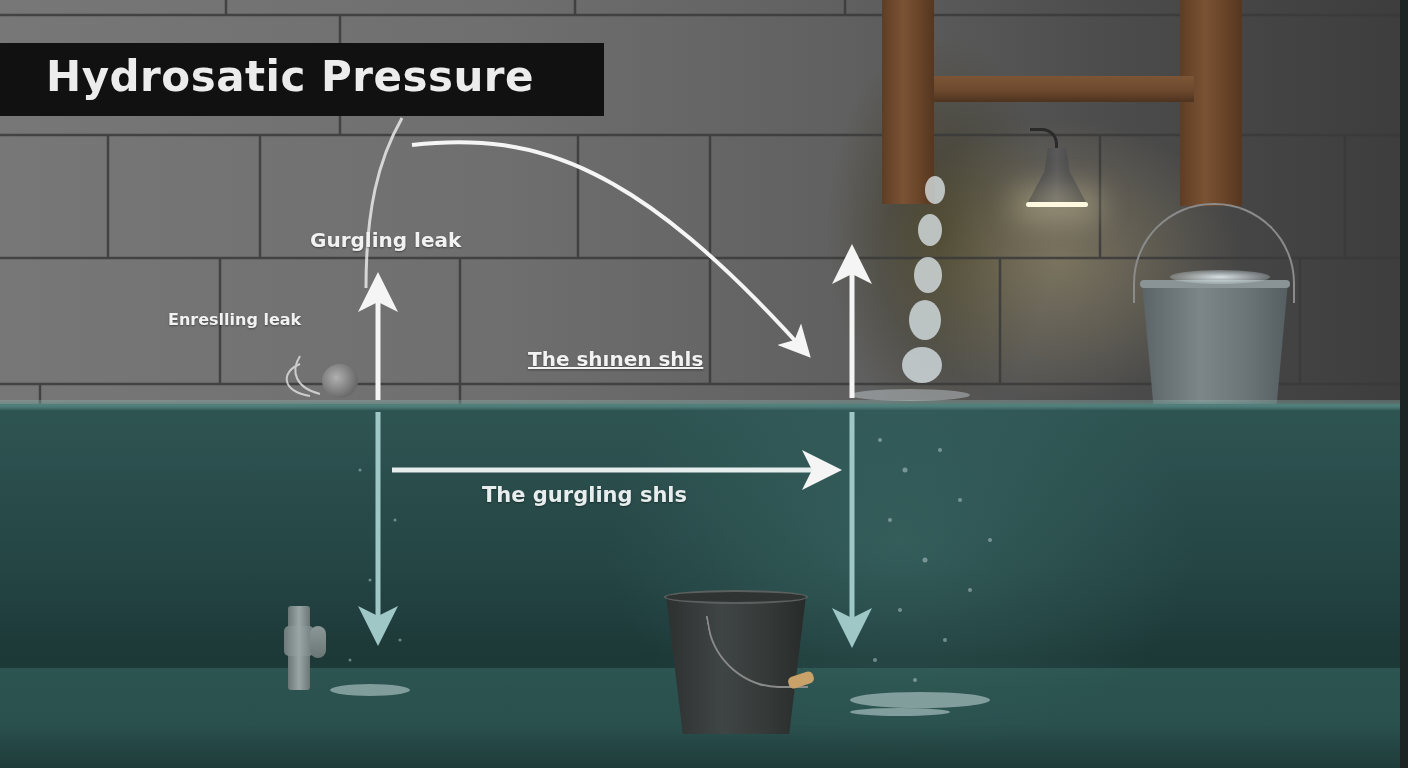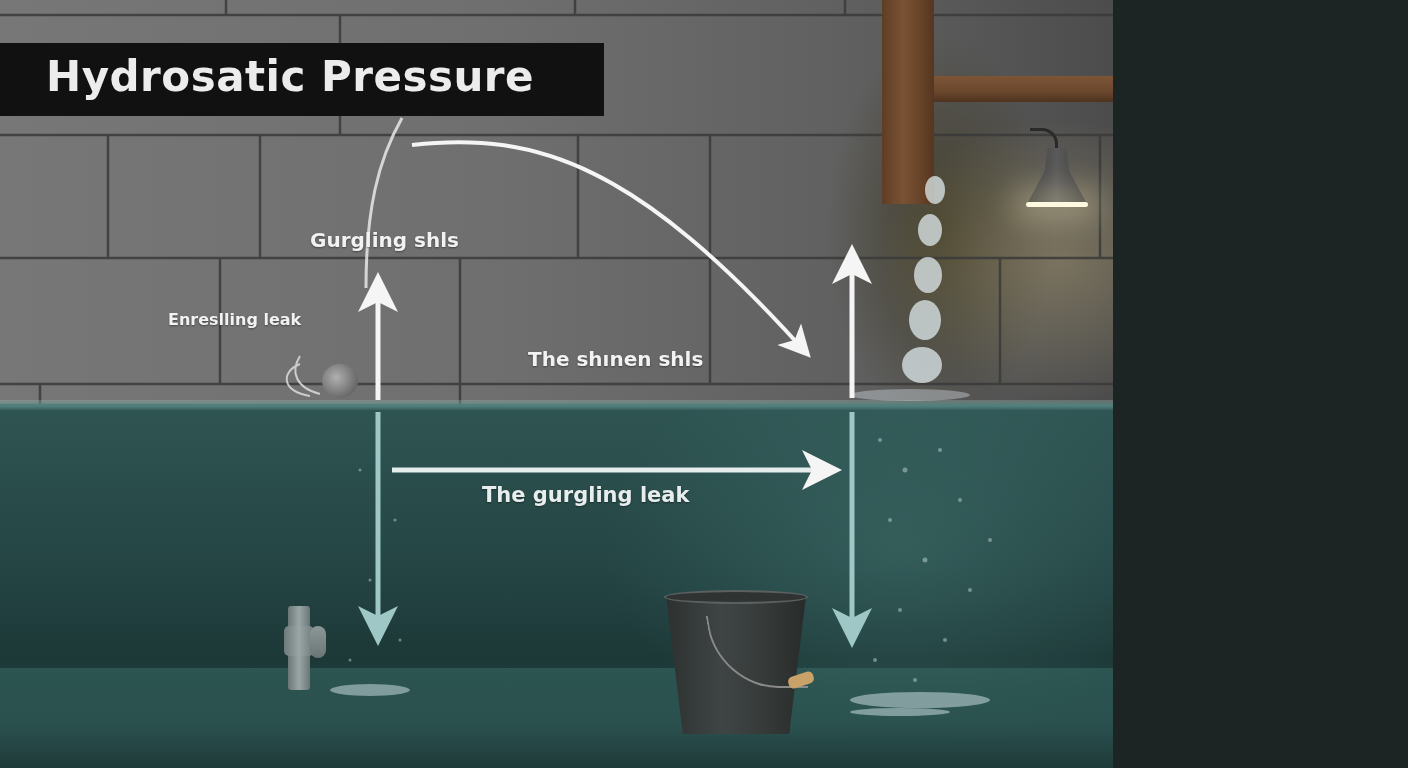--- a/index.html
+++ b/index.html
@@ -1,18 +1,18 @@
 <!DOCTYPE html>
 <html><head>
   <meta charset="utf-8">
   <style>
     * { margin: 0; padding: 0; box-sizing: border-box; }
     html, body { width: 1408px; height: 768px; overflow: hidden; background: #1c2424; }
     body { font-family: "DejaVu Sans", sans-serif; position: relative; }
-    .scene { position: absolute; left: 0; top: 0; width: 1113px; height: 768px; overflow: hidden; }
+    .scene { position: absolute; left: 0; top: 0; width: 1400px; height: 768px; overflow: hidden; }
 
     
     .wall {
       position: absolute; left: 0; top: 0; width: 1408px; height: 410px;
       background:
         radial-gradient(ellipse 260px 200px at 1060px 260px, rgba(200,180,120,0.35), rgba(0,0,0,0) 70%),
         radial-gradient(ellipse 150px 260px at 940px 230px, rgba(60,55,30,0.75), rgba(0,0,0,0) 75%),
         linear-gradient(90deg, #777 0%, #6f6f6f 35%, #606060 60%, #4b4b4b 80%, #3d3d3d 100%);
     }
     .wall-bricks { position: absolute; left: 0; top: 0; width: 1408px; height: 410px; }
@@ -44,21 +44,21 @@
       font-size: 42px; color: #ececec; letter-spacing: 0.5px; white-space: nowrap;
     }
 
     
     .label {
       position: absolute; font-family: "DejaVu Sans", sans-serif; font-weight: bold;
       color: #f2f2f2; white-space: nowrap; text-shadow: 0 1px 2px rgba(0,0,0,0.4);
     }
     .lbl-gurgling { left: 310px; top: 228px; font-size: 20px; }
     .lbl-enresl   { left: 168px; top: 310px; font-size: 16px; }
-    .lbl-shinen   { left: 528px; top: 347px; font-size: 20px; }
+    .lbl-shinen   { left: 528px; top: 347px; font-size: 20px; text-decoration: underline; }
     .lbl-gpipe    { left: 482px; top: 483px; font-size: 21px; color: #e8eeee; }
 
     
     .wood { position: absolute; background: linear-gradient(90deg, #5e3d24, #7a5234 40%, #6a4529 70%, #553620); }
     .ladder-left  { left: 882px; top: 0; width: 52px; height: 204px; }
     .ladder-right { left: 1180px; top: 0; width: 62px; height: 206px; }
     .ladder-rung  { left: 934px; top: 76px; width: 260px; height: 26px;
       background: linear-gradient(180deg, #7d5536, #6a472d 60%, #4e331f); }
 
     
@@ -225,17 +225,17 @@
 
     <g stroke="#dcdcdc" stroke-width="2" fill="none" opacity="0.85">
       <path d="M300,364 C280,372 282,392 310,396"></path>
       <path d="M300,356 C290,372 296,388 320,394"></path>
     </g>
   </svg>
 
   <div class="title-banner"></div>
   <div class="title-text">Hydrosatic Pressure</div>
 
-  <div class="label lbl-gurgling">Gurgling shls</div>
+  <div class="label lbl-gurgling">Gurgling leak</div>
   <div class="label lbl-enresl">Enreslling leak</div>
   <div class="label lbl-shinen">The shınen shls</div>
-  <div class="label lbl-gpipe">The gurgling leak</div>
+  <div class="label lbl-gpipe">The gurgling shls</div>
 </div>
 
 </body></html>

